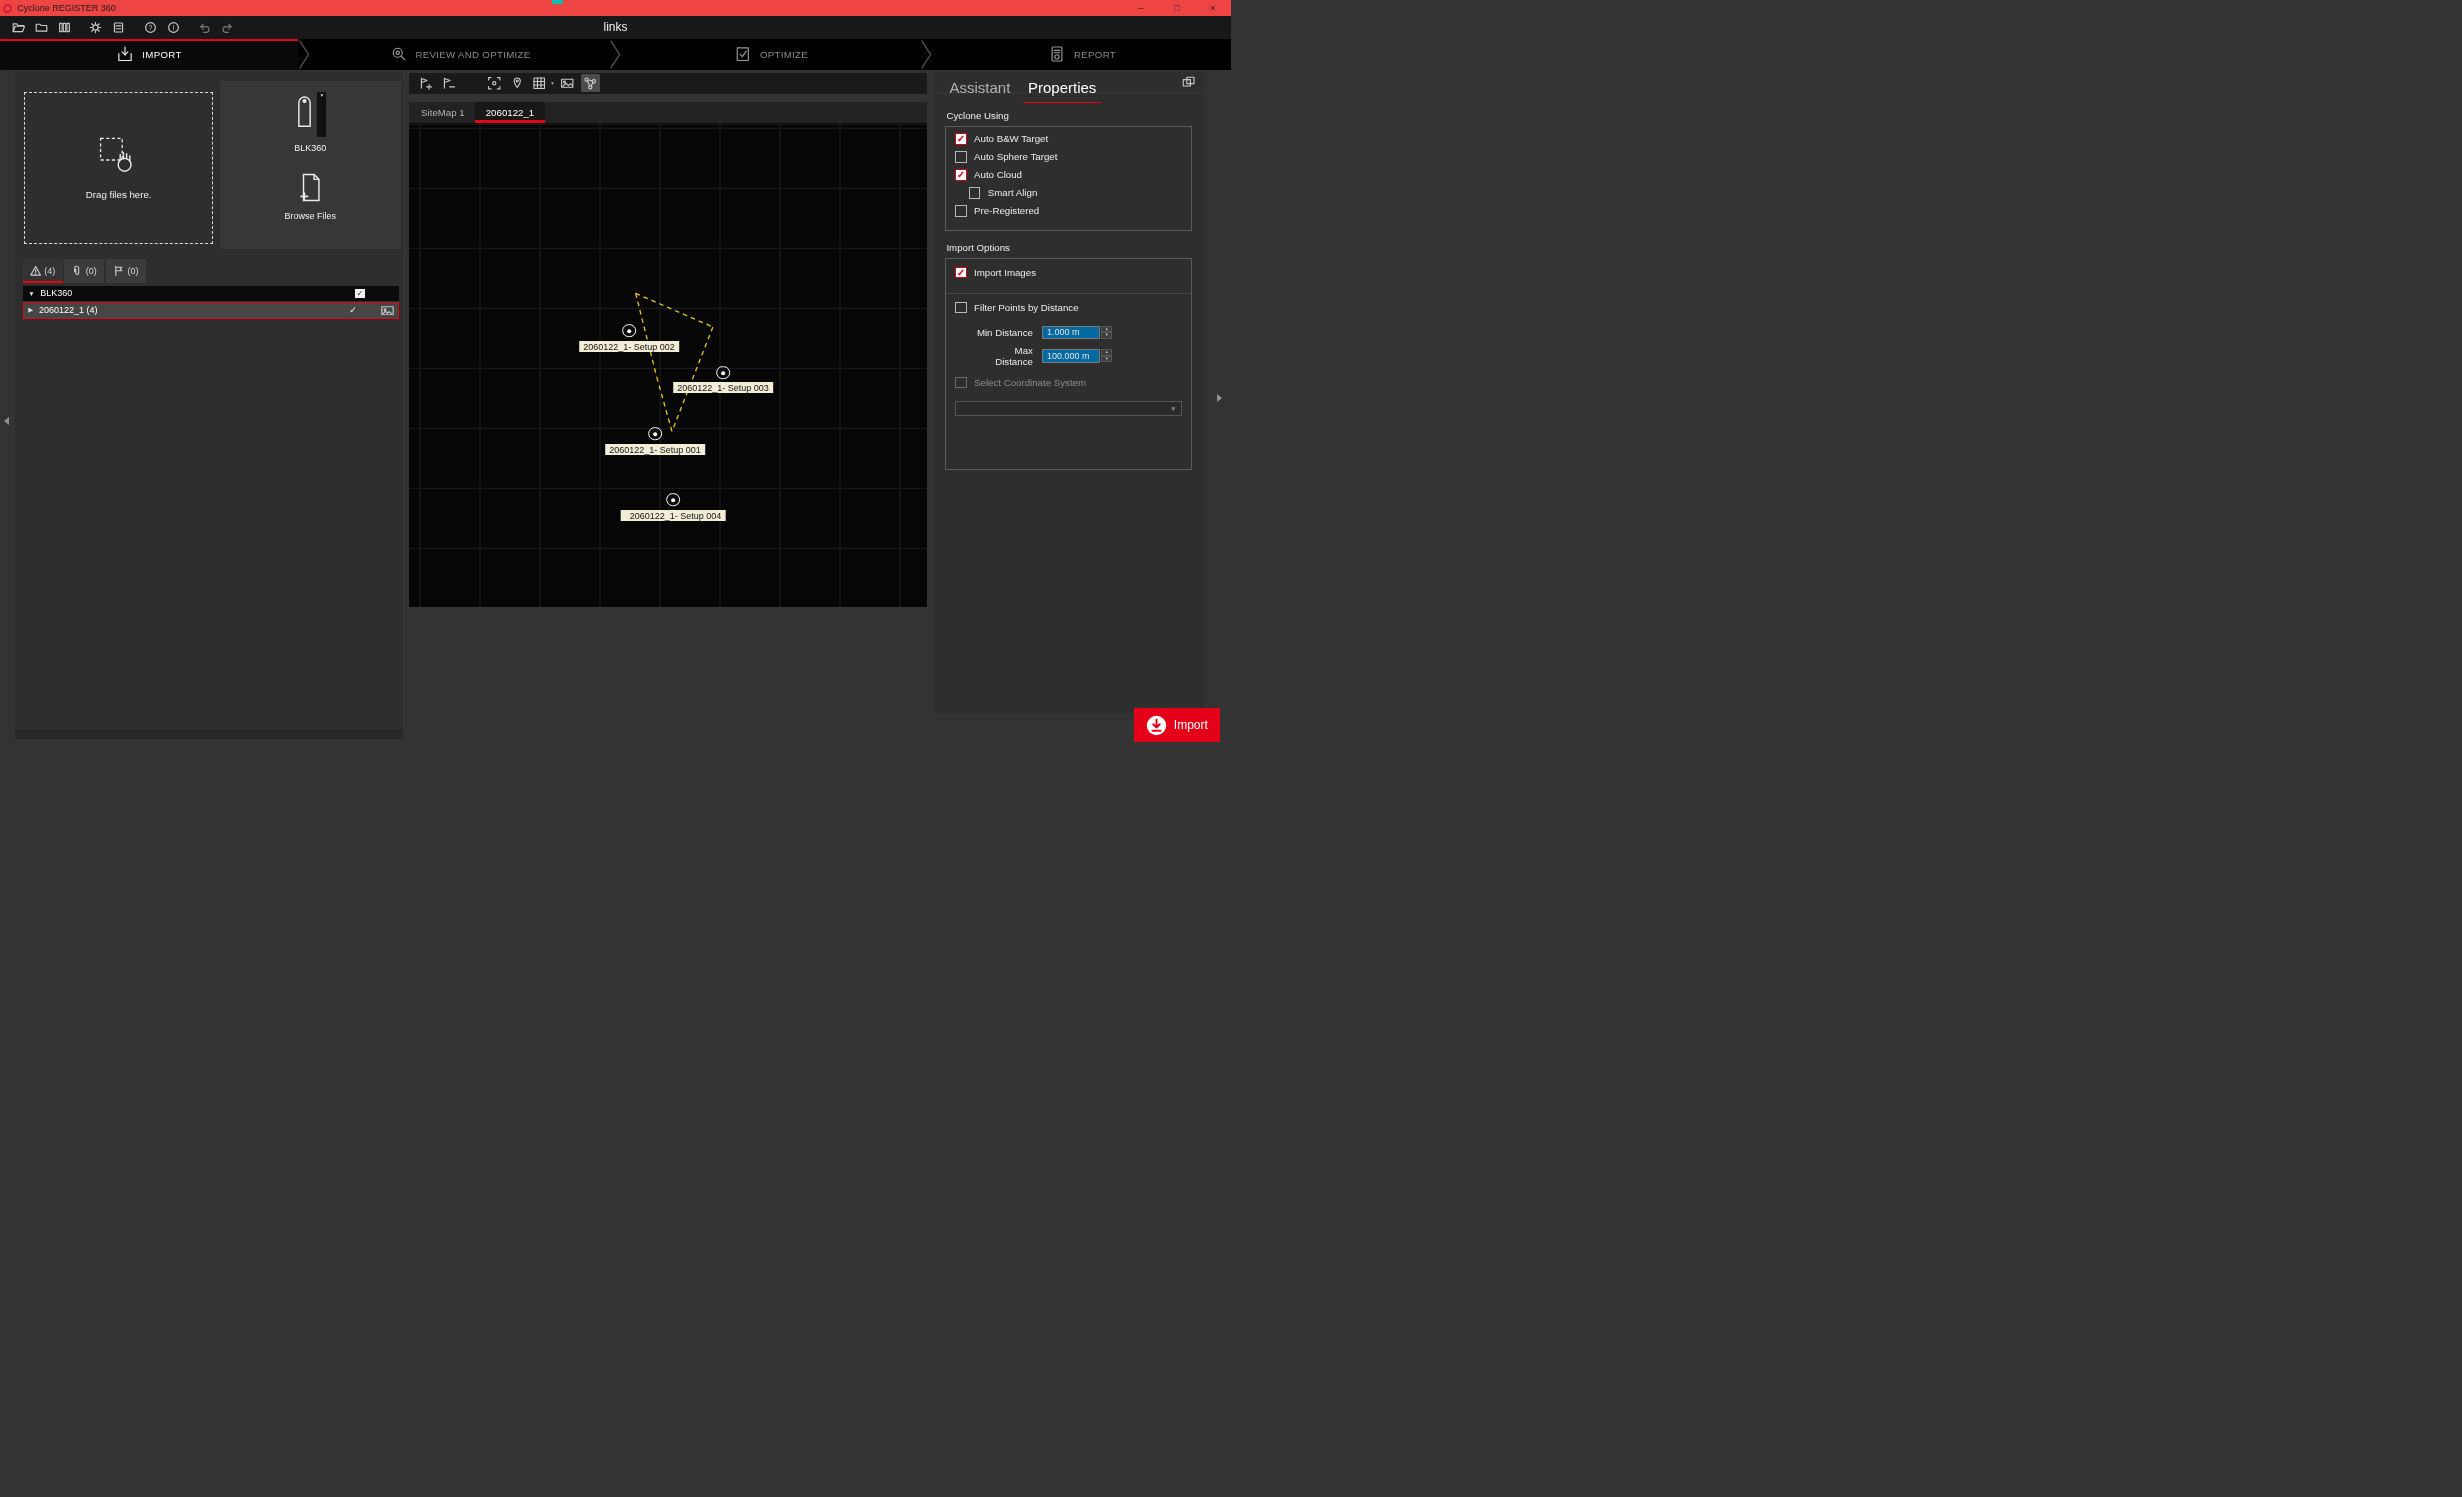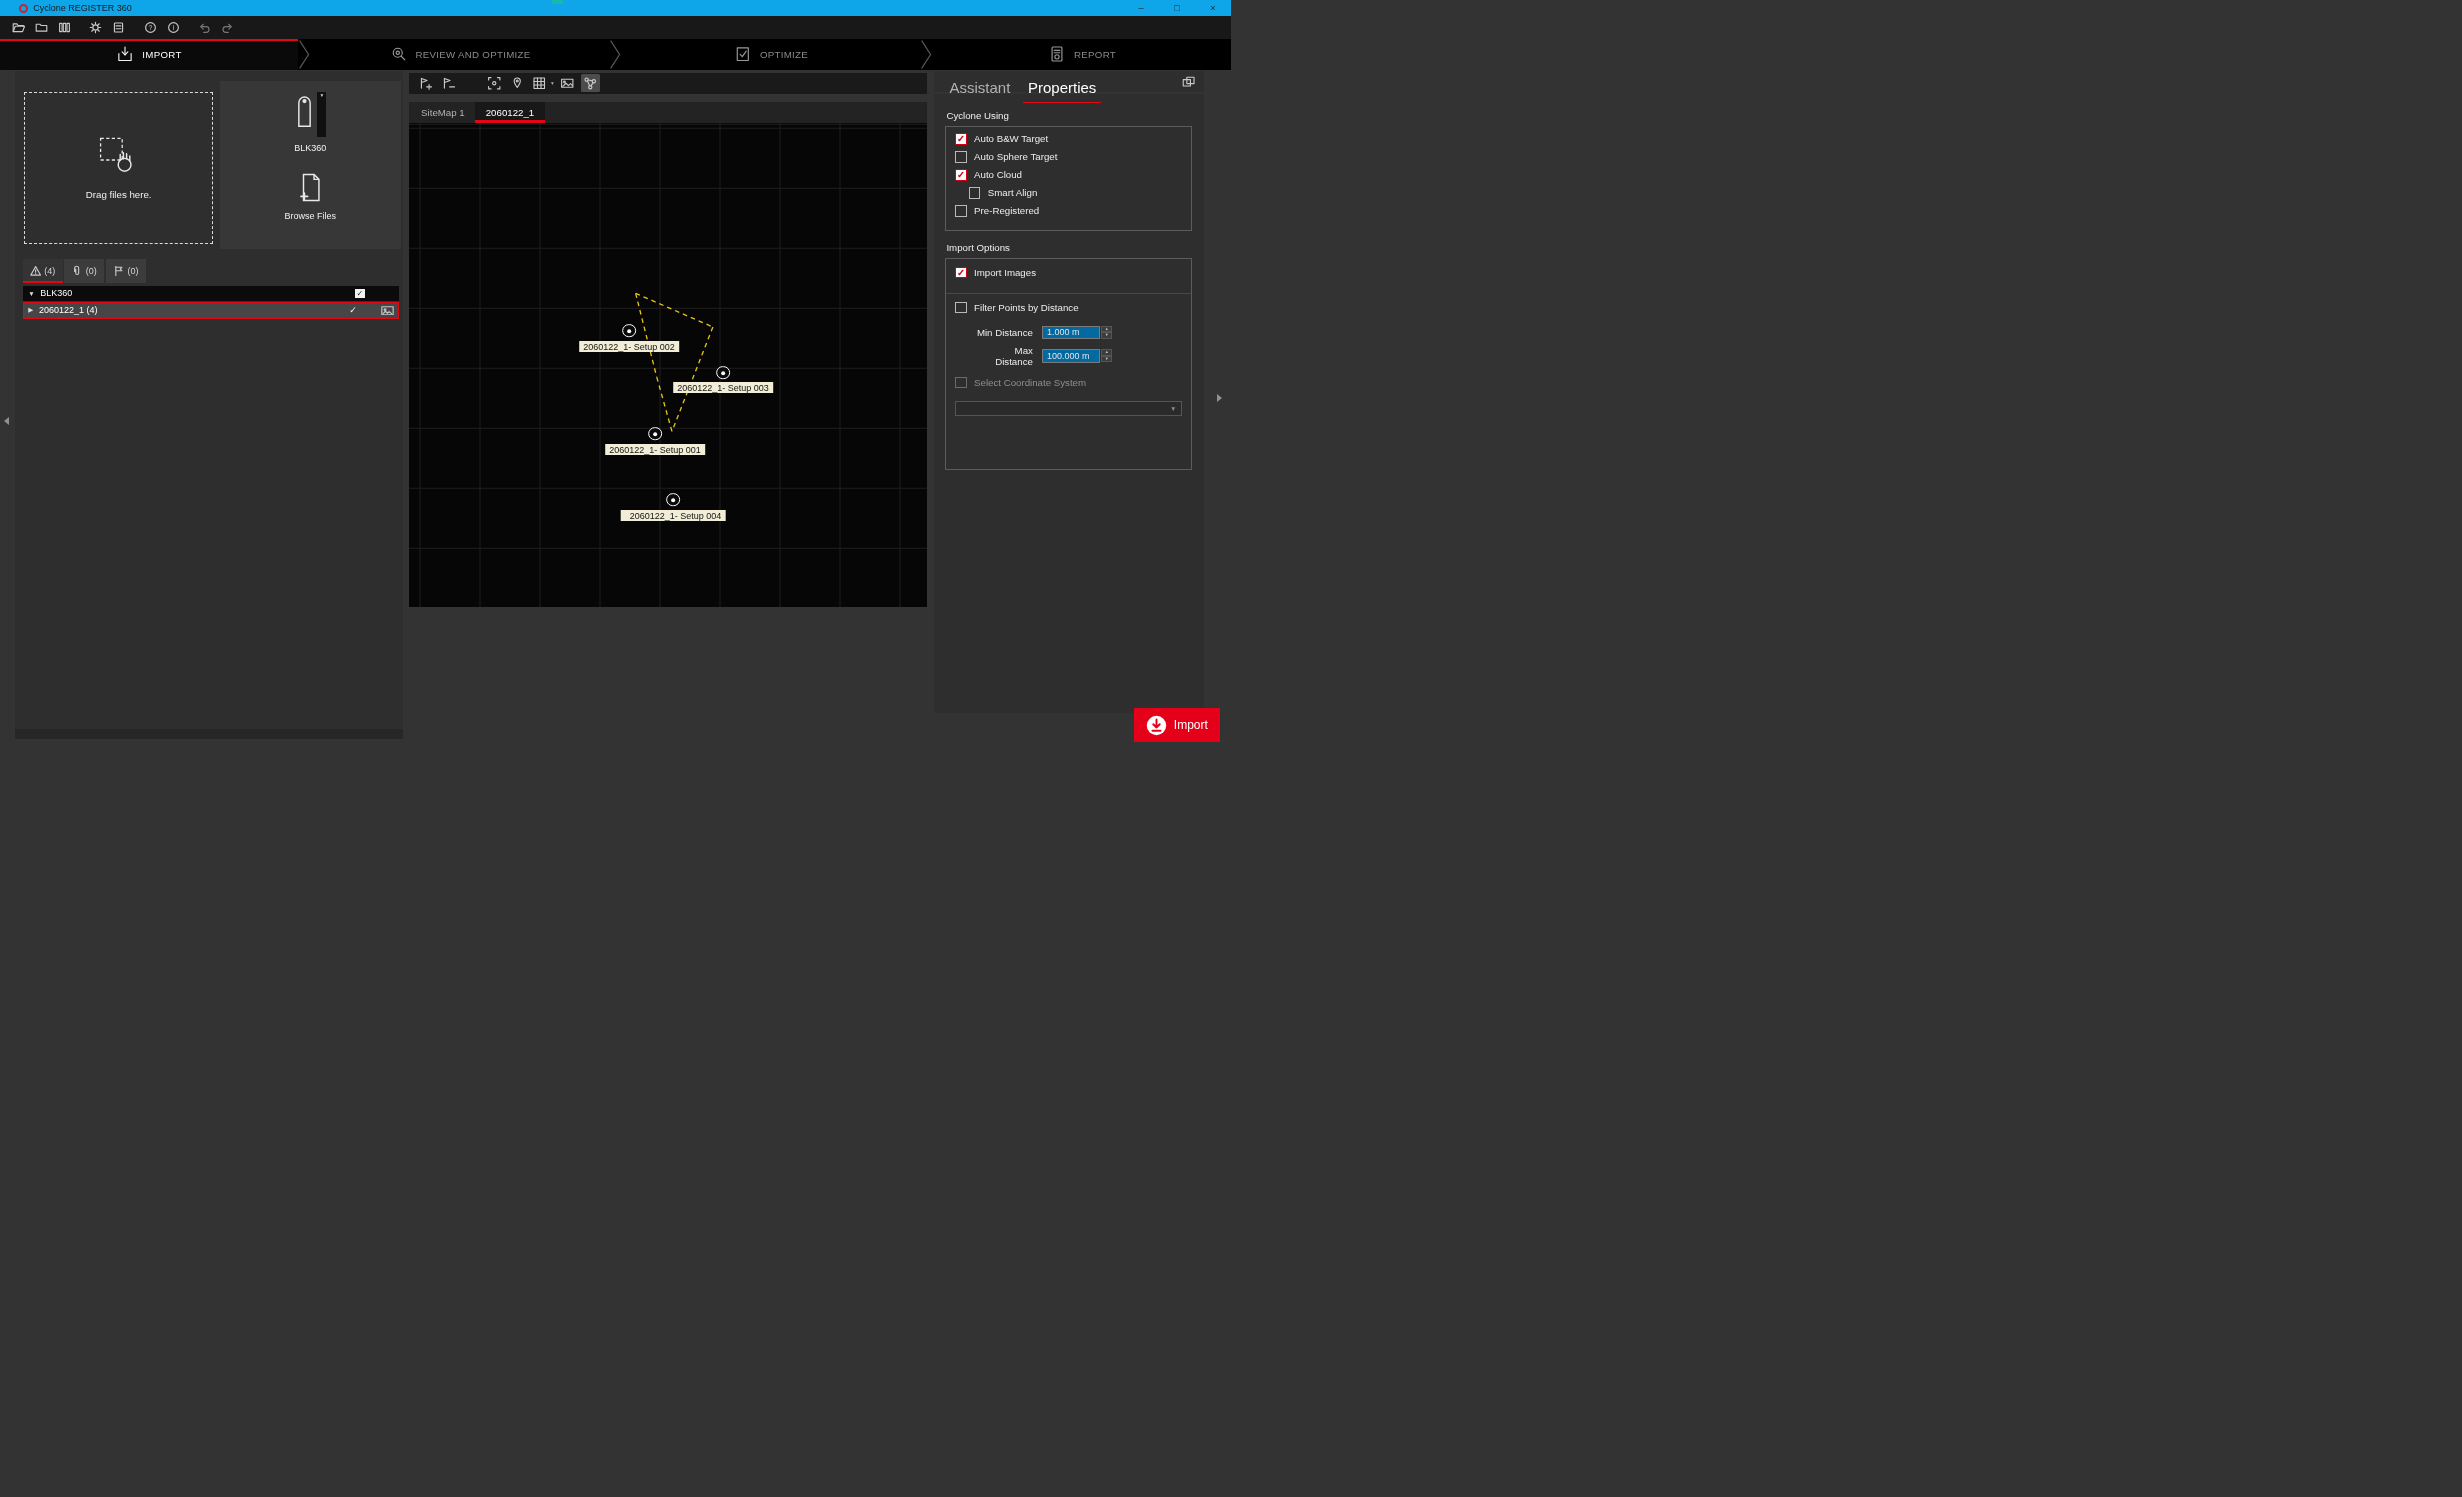--- a/index.html
+++ b/index.html
@@ -1,21 +1,21 @@
 <!DOCTYPE html>
 <html style="font-size:13px"><head>
 <meta charset="utf-8">
 <style>
 *{box-sizing:border-box;margin:0;padding:0}
 html,body{width:1231px;height:749px;overflow:hidden;background:#333;font-family:"Liberation Sans",sans-serif}
 svg{display:block}
 .icon{stroke:#c9c9c9;fill:none;stroke-width:1.4;stroke-linecap:round;stroke-linejoin:round}
 .icon.dim{stroke:#777}
 
-.titlebar{height:16px;background:#0ea5e9;display:flex;align-items:center;padding-left:17px;position:relative}
+.titlebar{height:16px;background:#ef4444;display:flex;align-items:center;padding-left:1px;position:relative}
 .logo{width:9px;height:9px;border-radius:50%;border:2.4px solid #c9252c;margin:0 4.8px 0 2.4px}
 .app-title{font-size:9px;color:#1a1a1a}
 .tb-accent{position:absolute;left:552px;top:0;width:11.3px;height:4px;background:#17b8ae}
 .win-controls{margin-left:auto;display:flex}
 .win-btn{width:36px;height:16px;display:flex;align-items:center;justify-content:center;font-size:9px;color:#222}
 
 .toolbar{height:22.6px;background:#181818;display:flex;align-items:center;position:relative;padding-left:6.5px}
 .tool-btn{width:20px;height:19.4px;margin:0 1.6px;display:flex;align-items:center;justify-content:center;position:relative;z-index:2}
 .tool-btn.gap{margin-left:9.7px}
 .project-name{position:absolute;left:0;right:0;text-align:center;color:#f0f0f0;font-size:12px;z-index:1}
@@ -109,20 +109,21 @@
   <span class="app-title">Cyclone REGISTER 360</span>
   <span class="tb-accent"></span>
   <div class="win-controls">
     <span class="win-btn">–</span>
     <span class="win-btn">□</span>
     <span class="win-btn">×</span>
   </div>
 </div>
 
 <div class="toolbar">
+  <span class="project-name">links</span>
   <span class="tool-btn">
     <svg class="icon" width="13" height="13" viewBox="0 0 16 16">
         <path d="M1.5 13 V3.5 H6 l1.5 2 H14 V6.5"></path>
         <path d="M1.5 13 L4 6.5 H15.5 L13 13 Z"></path>
       </svg>
   </span>
   <span class="tool-btn">
     <svg class="icon" width="13" height="13" viewBox="0 0 16 16">
         <path d="M1.5 12.5 V4 H6 l1.5 1.5 H14.5 V12.5 Z"></path>
       </svg>

